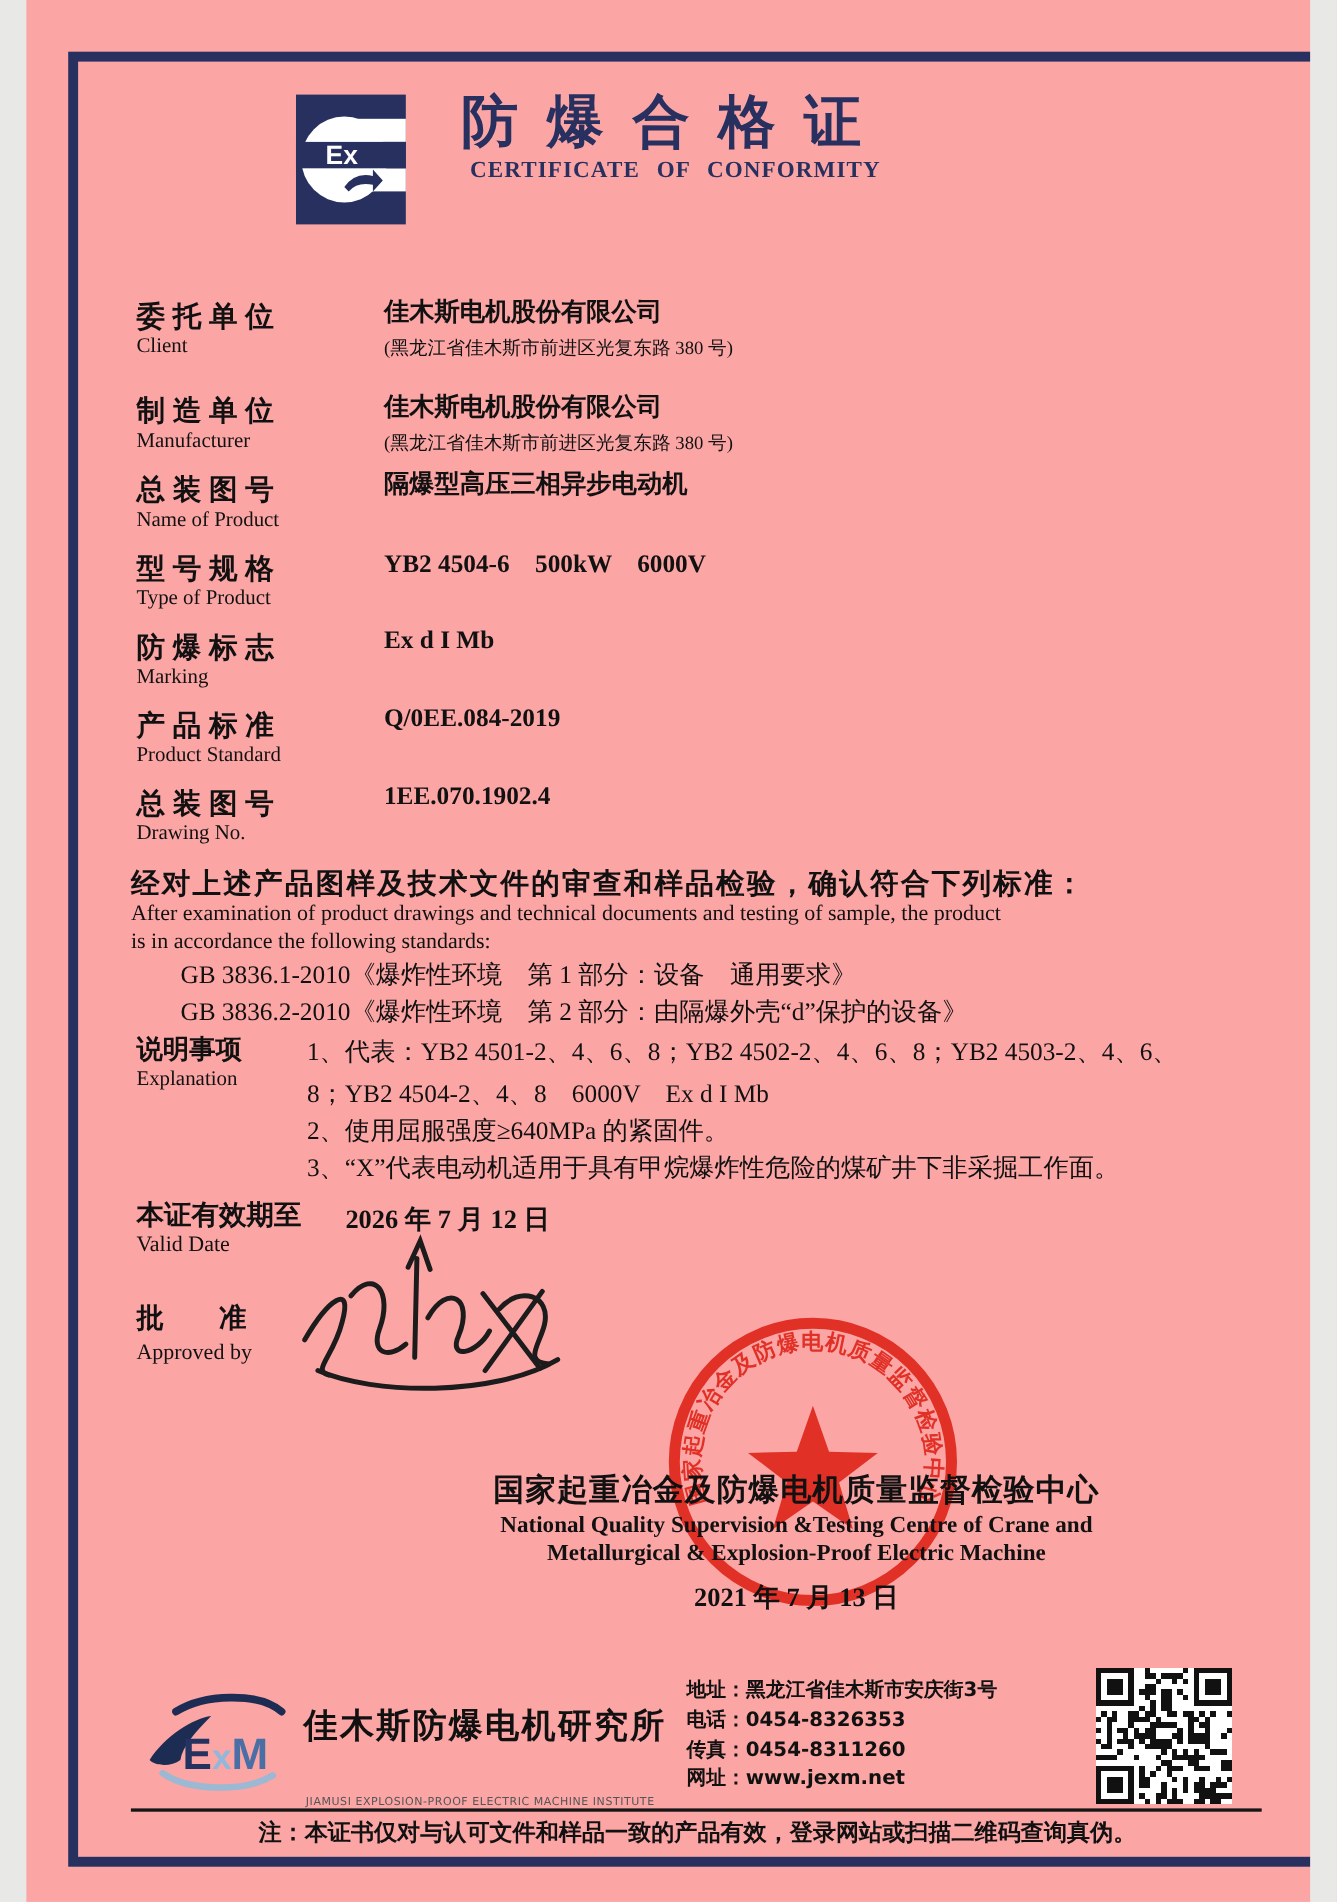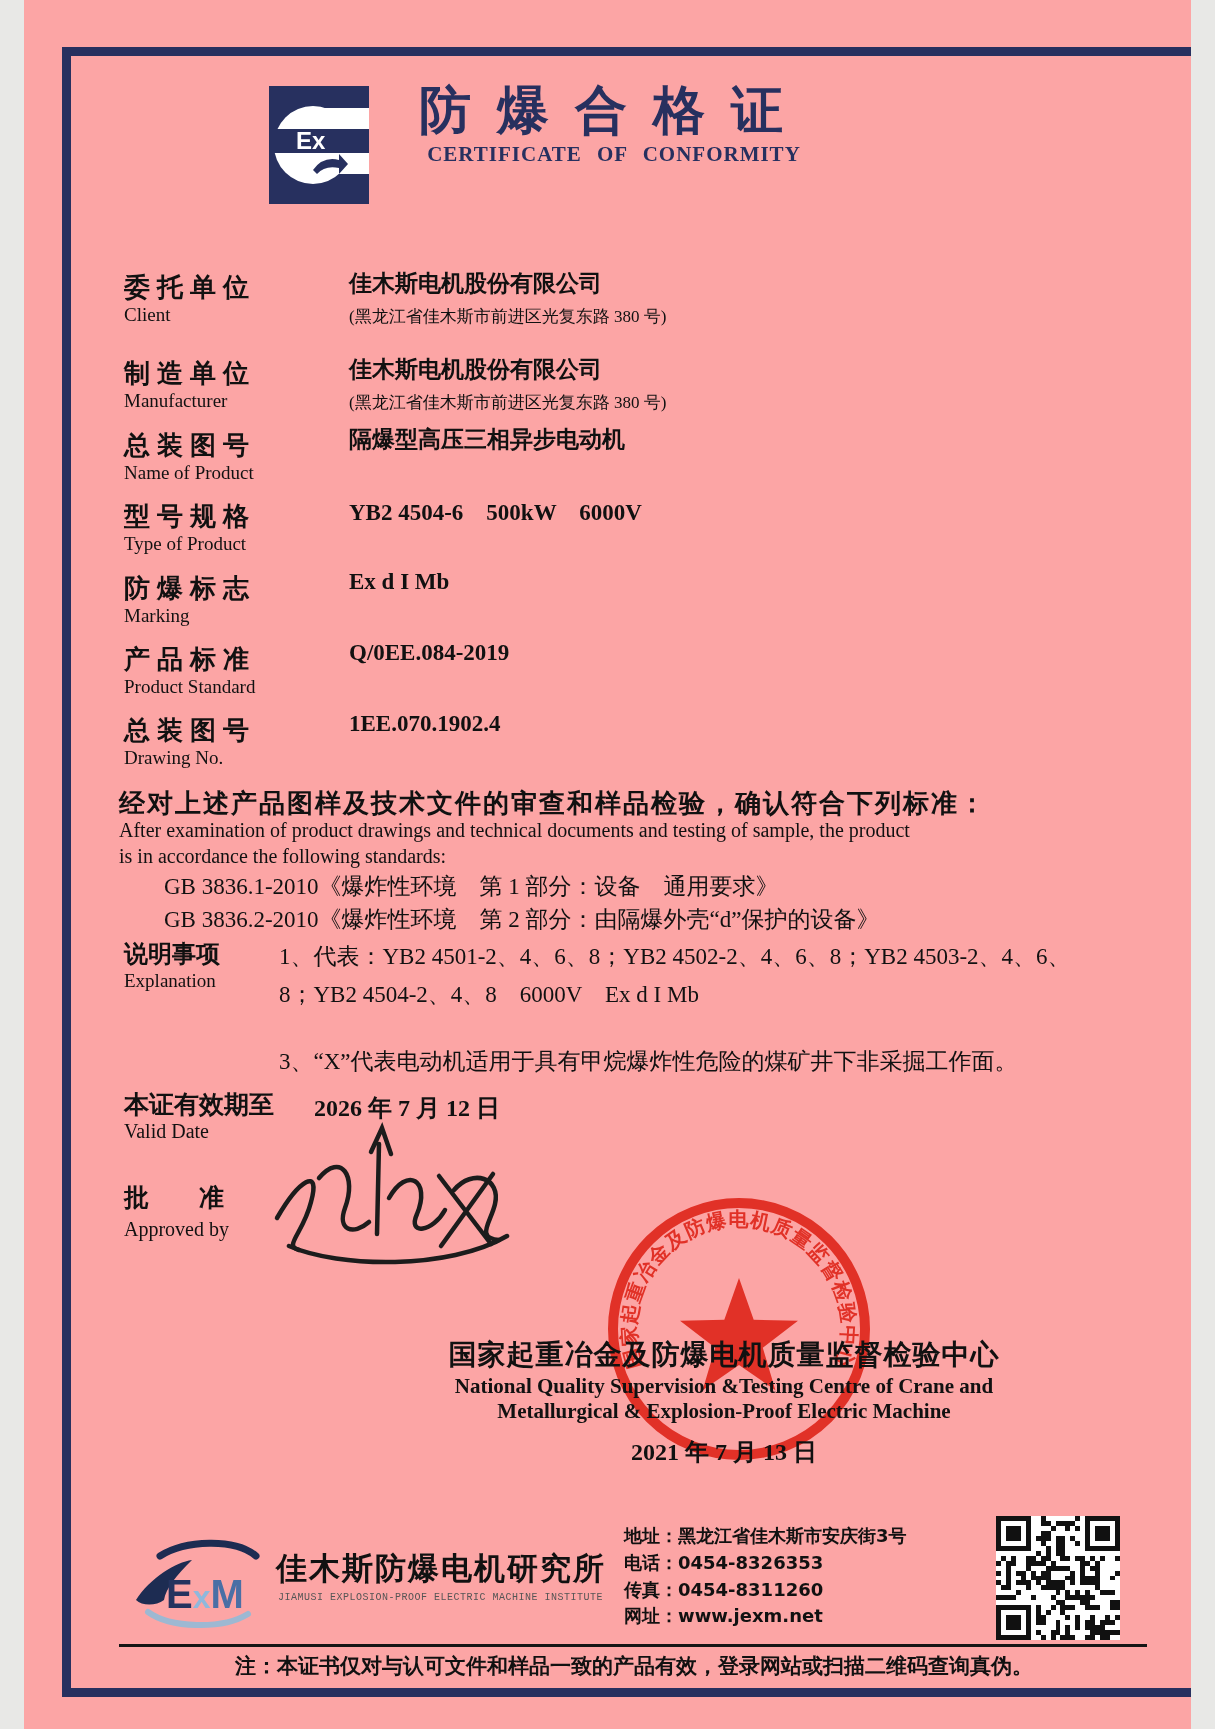--- a/index.html
+++ b/index.html
@@ -34,21 +34,21 @@
   .small-label-en{font-size:20px;}
   .big-value{font-size:24px;font-weight:600;white-space:pre-wrap;}
 
   .issuer-box{left:350px;width:700px;text-align:center;}
   .issuer-cn{font-size:28px;font-weight:bold;letter-spacing:1px;}
   .issuer-en{font-size:21px;font-weight:bold;}
 
   .stamp{mix-blend-mode:multiply;opacity:.92;}
 
   .inst-cn{left:252px;top:1548px;font-size:31px;font-weight:bold;letter-spacing:2px;}
-  .inst-en{left:254px;top:1592px;font-size:10px;color:#555;letter-spacing:0.5px;font-family:Liberation Mono, monospace;}
+  .inst-en{left:254px;top:1633px;font-size:10px;color:#555;letter-spacing:0.5px;}
   .contact-row{left:600px;width:330px;font-size:18px;font-weight:600;white-space:nowrap;}
   .rule{left:95px;top:1644px;width:1028px;height:3px;background:#151515;}
   .note{left:50px;top:1652px;width:1120px;text-align:center;font-size:21px;font-weight:bold;}
 </style>
 </head>
 <body>
 
 <div class="page">
   <div class="frame"></div>
 
@@ -98,20 +98,21 @@
   <div class="abs conf-cn" style="top:786px">经对上述产品图样及技术文件的审查和样品检验，确认符合下列标准：</div>
   <div class="abs conf-en serif" style="top:819px">After examination of product drawings and technical documents and testing of sample, the product</div>
   <div class="abs conf-en serif" style="top:845px">is in accordance the following standards:</div>
   <div class="abs gb-line serif" style="top:871px">GB 3836.1-2010《爆炸性环境　第 1 部分：设备　通用要求》</div>
   <div class="abs gb-line serif" style="top:904px">GB 3836.2-2010《爆炸性环境　第 2 部分：由隔爆外壳“d”保护的设备》</div>
 
   <div class="abs small-label-cn" style="left:100px;top:938px;font-size:24px">说明事项</div>
   <div class="abs small-label-en serif" style="left:100px;top:970px;font-size:19px">Explanation</div>
   <div class="abs exp-item serif" style="top:941px">1、代表：YB2 4501-2、4、6、8；YB2 4502-2、4、6、8；YB2 4503-2、4、6、</div>
   <div class="abs exp-item serif" style="top:979px">8；YB2 4504-2、4、8　6000V　Ex d I Mb</div>
+  <div class="abs exp-item serif" style="top:1012px">2、使用屈服强度≥640MPa 的紧固件。</div>
   <div class="abs exp-item serif" style="top:1046px">3、“X”代表电动机适用于具有甲烷爆炸性危险的煤矿井下非采掘工作面。</div>
 
   <div class="abs small-label-cn" style="left:100px;top:1088px">本证有效期至</div>
   <div class="abs small-label-en serif" style="left:100px;top:1120px">Valid Date</div>
   <div class="abs big-value serif" style="left:290px;top:1092px">2026 年 7 月 12 日</div>
 
   <div class="abs small-label-cn" style="left:100px;top:1181px">批　　准</div>
   <div class="abs small-label-en serif" style="left:100px;top:1218px">Approved by</div>
 
   <svg class="abs" style="left:225px;top:1118px;" width="280" height="170" viewBox="0 0 280 170">

